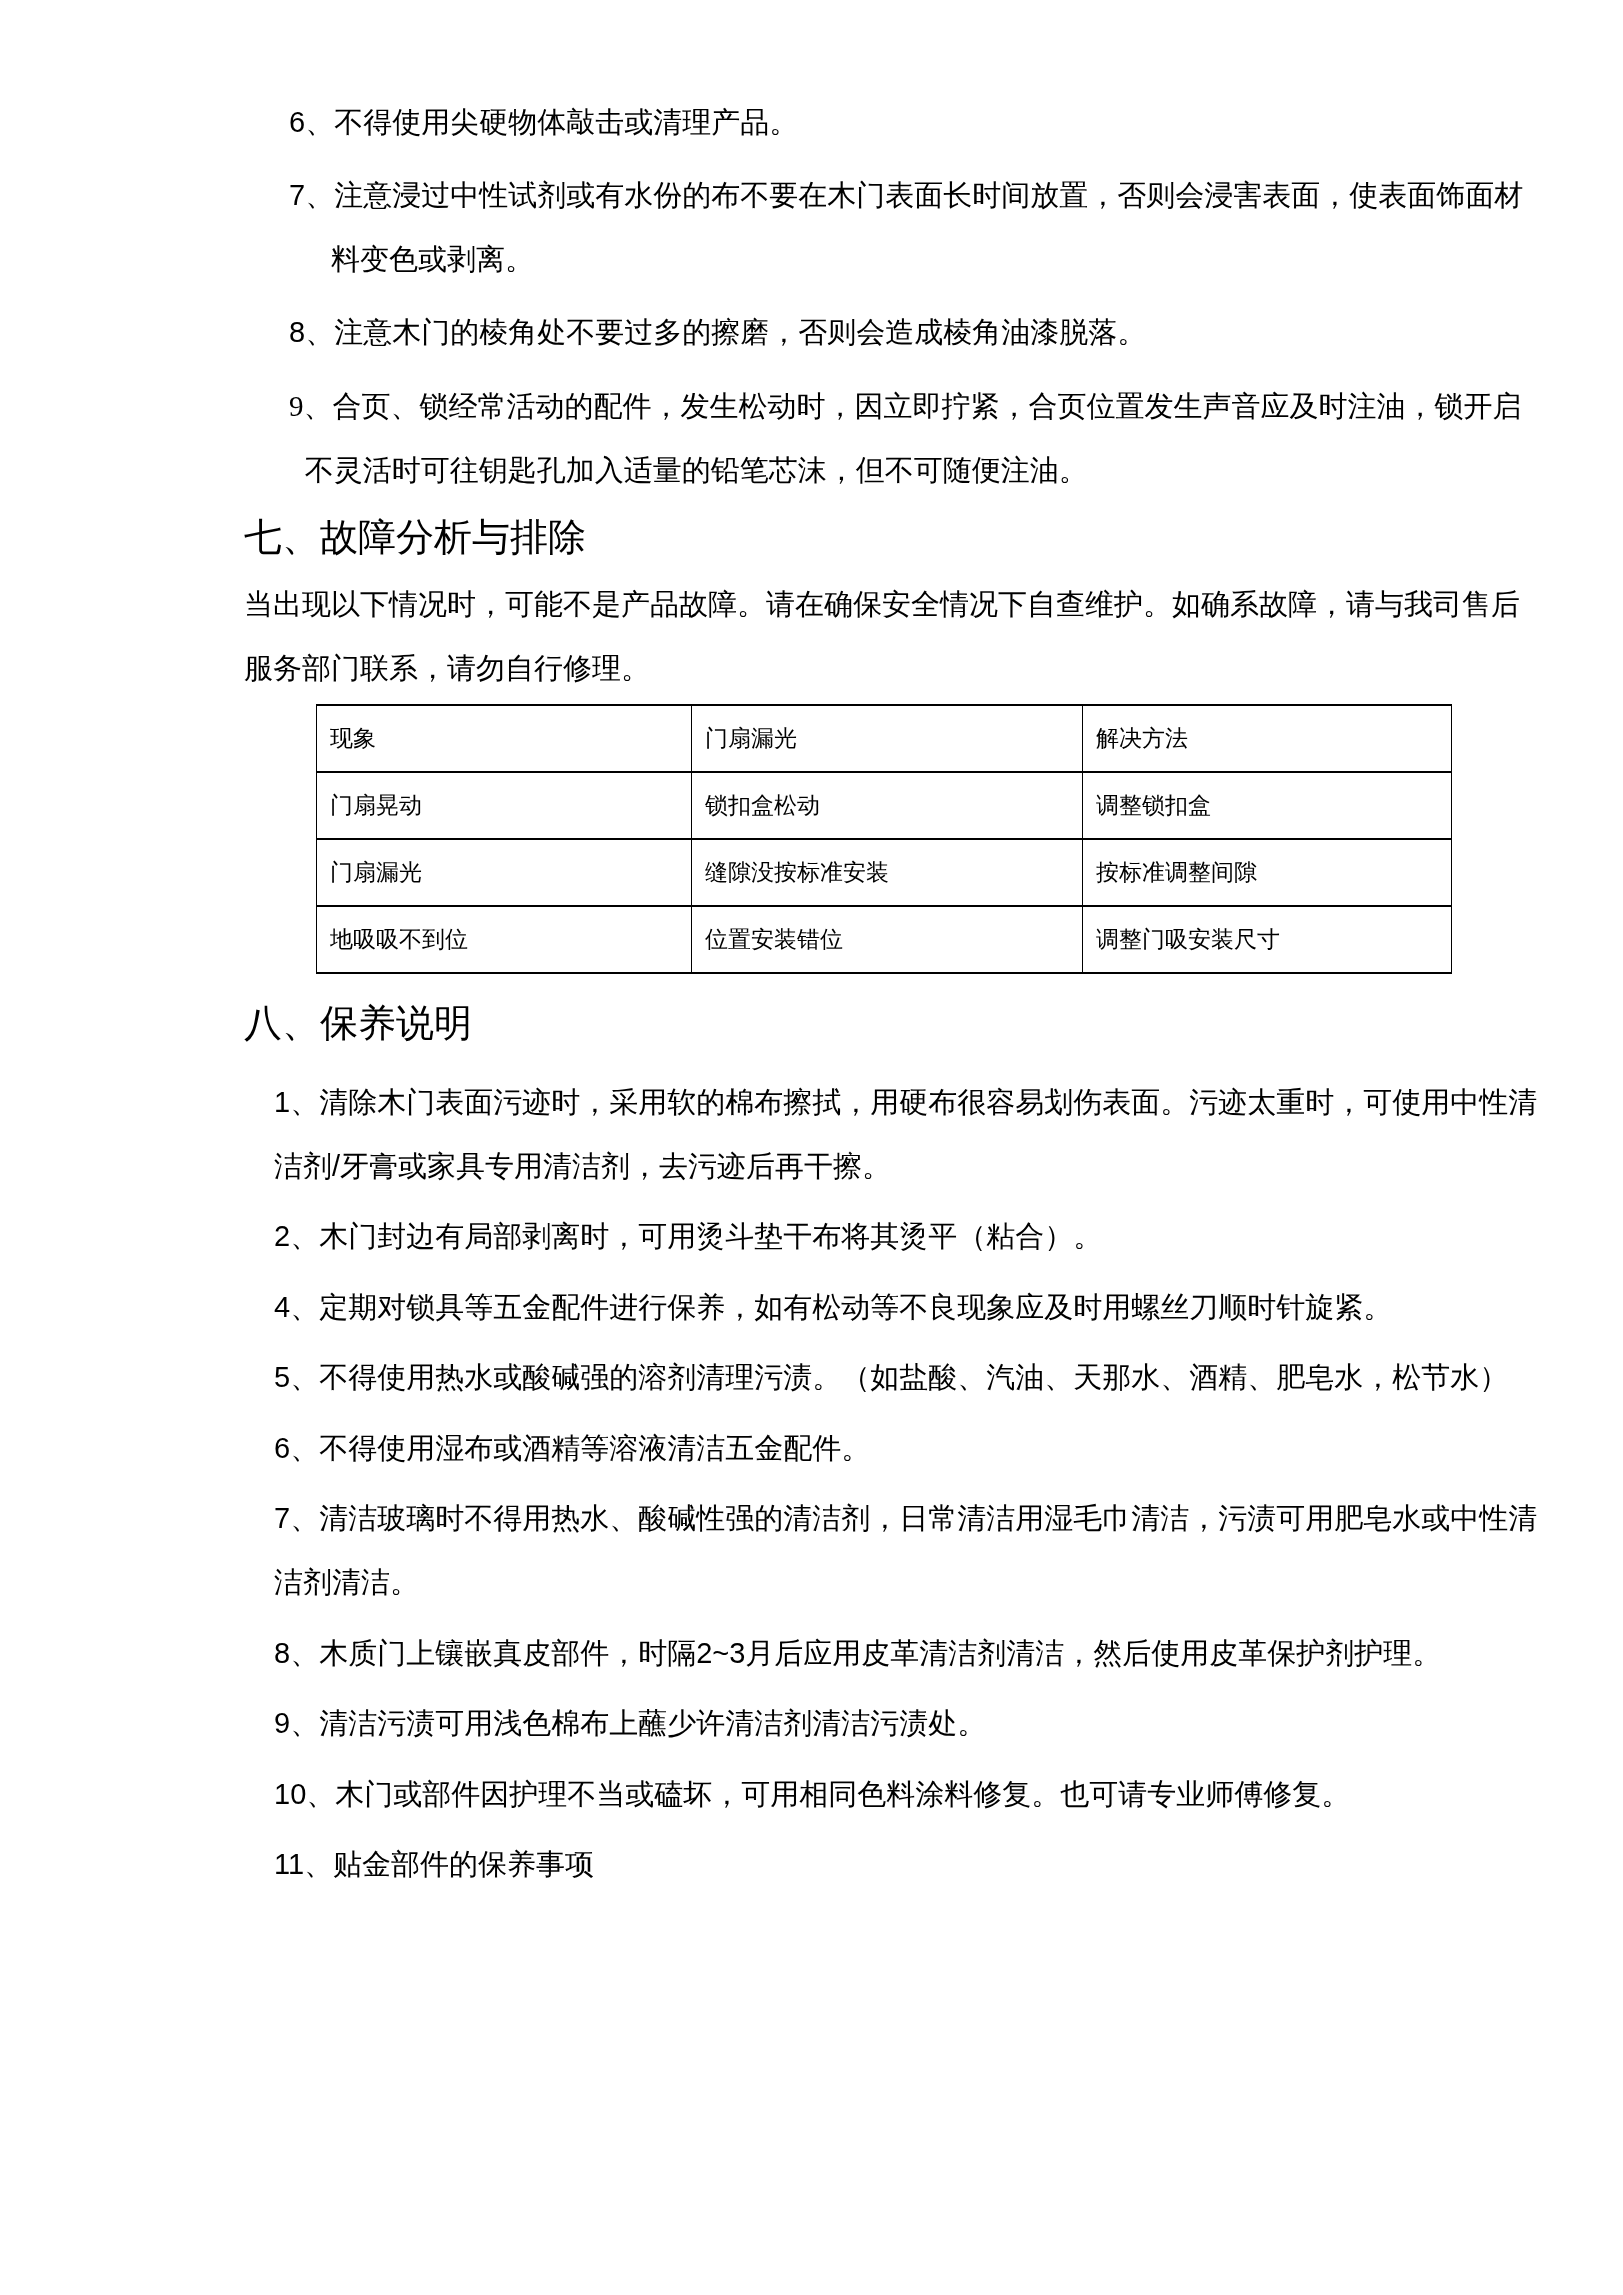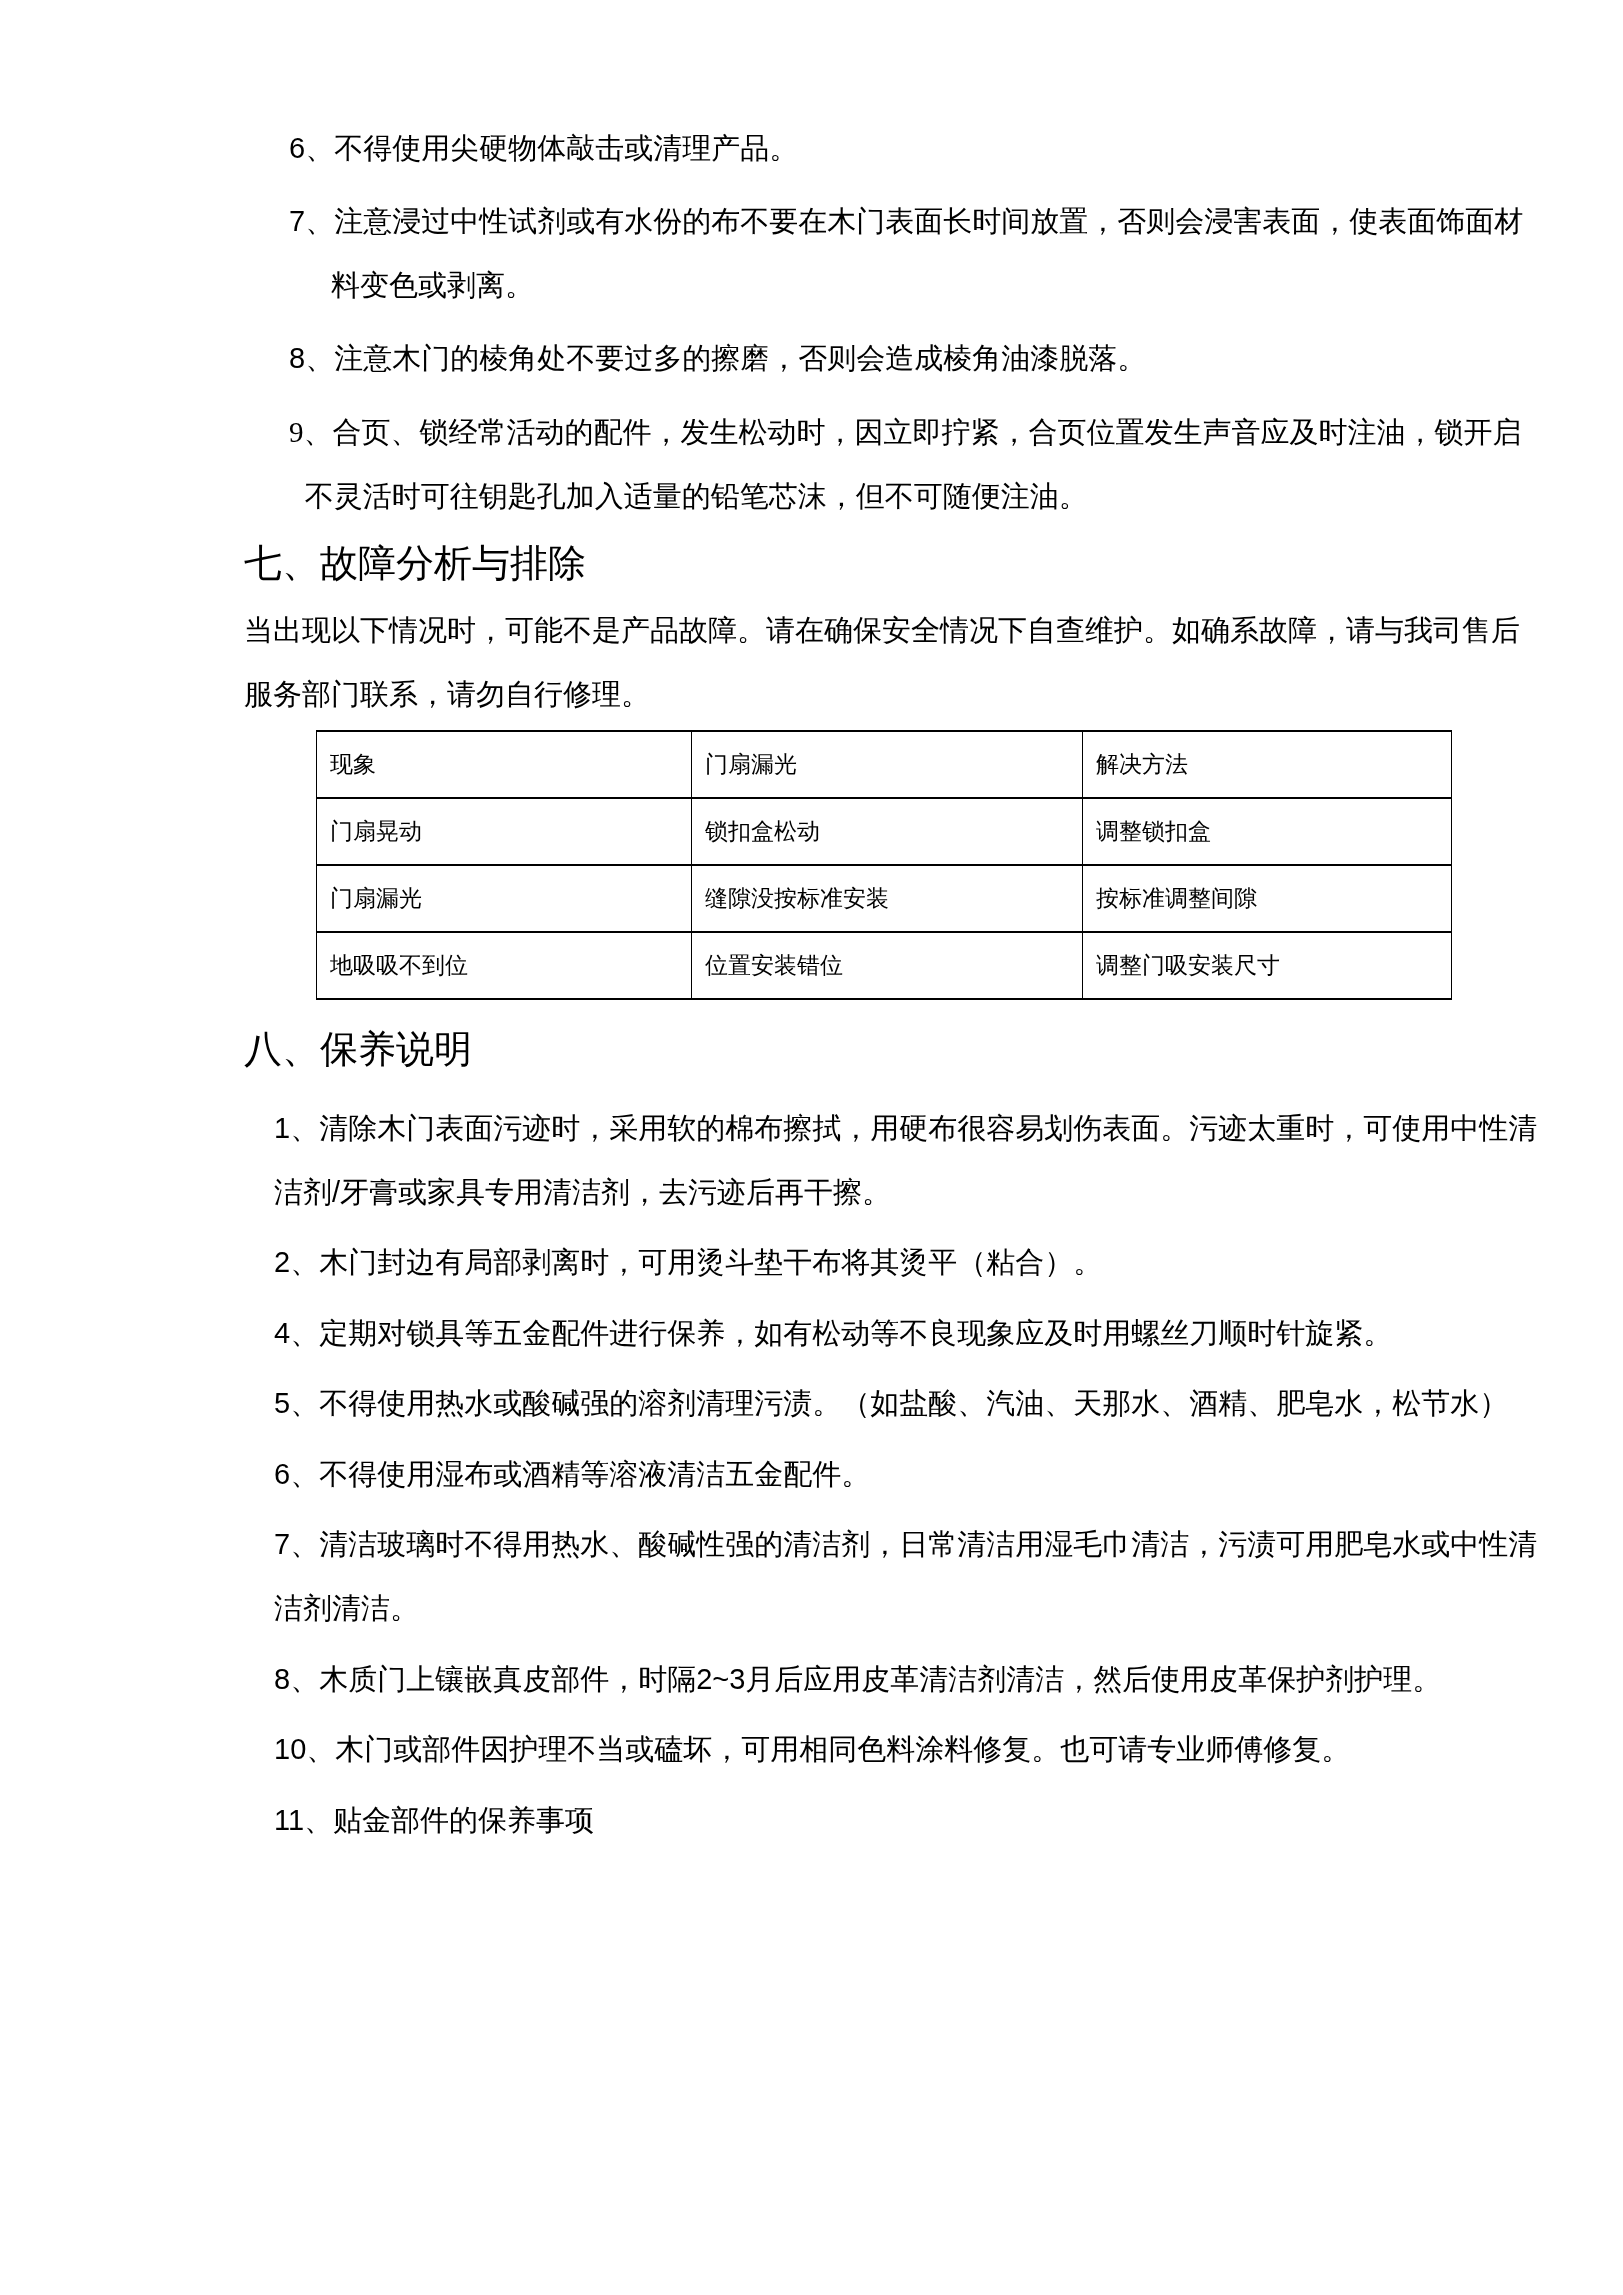--- a/index.html
+++ b/index.html
@@ -10,21 +10,21 @@
   .page {
     position: relative;
     width: 1623px;
     height: 2295px;
     background: #ffffff;
     color: #000000;
     font-family: "Liberation Sans", "DejaVu Sans", sans-serif;
     font-size: 29px;
     line-height: 64px;
     box-sizing: border-box;
-    padding-top: 116px;
+    padding-top: 90px;
     overflow: hidden;
   }
   
   .top-list {
     margin-left: 289px;
   }
   .top-list .item {
     width: 1224px;
     margin-bottom: 9.2px;
   }
@@ -134,18 +134,19 @@
   <div class="section-heading h8">八、保养说明</div>
 
   <div class="bottom-list">
     <div class="item">1、清除木门表面污迹时，采用软的棉布擦拭，用硬布很容易划伤表面。污迹太重时，可使用中性清洁剂/牙膏或家具专用清洁剂，去污迹后再干擦。</div>
     <div class="item">2、木门封边有局部剥离时，可用烫斗垫干布将其烫平（粘合）。</div>
     <div class="item">4、定期对锁具等五金配件进行保养，如有松动等不良现象应及时用螺丝刀顺时针旋紧。</div>
     <div class="item">5、不得使用热水或酸碱强的溶剂清理污渍。（如盐酸、汽油、天那水、酒精、肥皂水，松节水）</div>
     <div class="item">6、不得使用湿布或酒精等溶液清洁五金配件。</div>
     <div class="item">7、清洁玻璃时不得用热水、酸碱性强的清洁剂，日常清洁用湿毛巾清洁，污渍可用肥皂水或中性清洁剂清洁。</div>
     <div class="item">8、木质门上镶嵌真皮部件，时隔2~3月后应用皮革清洁剂清洁，然后使用皮革保护剂护理。</div>
+    <div class="item">9、清洁污渍可用浅色棉布上蘸少许清洁剂清洁污渍处。</div>
     <div class="item">10、木门或部件因护理不当或磕坏，可用相同色料涂料修复。也可请专业师傅修复。</div>
     <div class="item">11、贴金部件的保养事项</div>
   </div>
 
 </div>
 
 
 </body></html>

